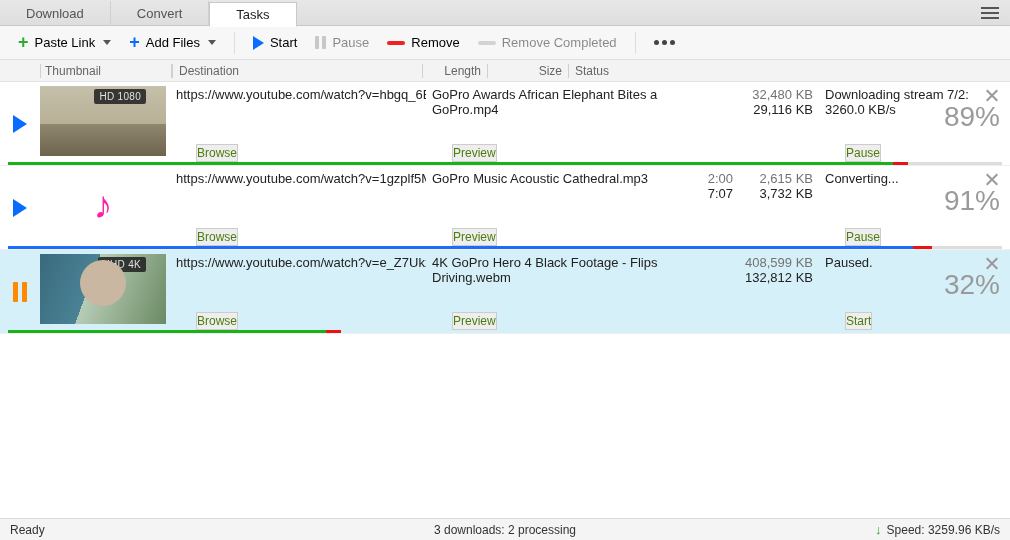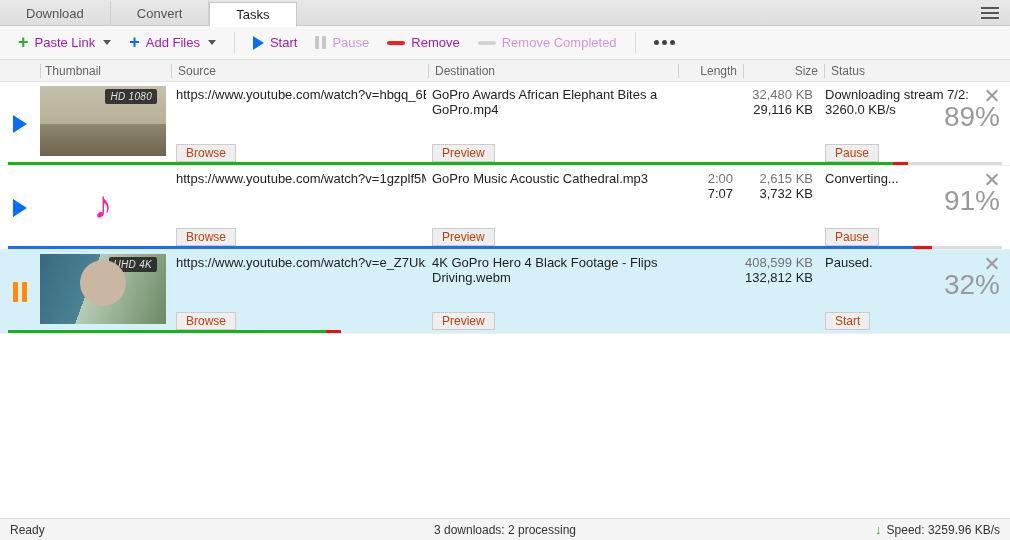--- a/index.html
+++ b/index.html
@@ -11,21 +11,21 @@
 .tab.active { background:#fff; border:1px solid #c9c9c9; border-bottom:1px solid #fff; position:relative; top:1px; color:#222;}
 .menu-btn { margin-left:auto; width:40px; display:flex; align-items:center; justify-content:center; }
 .hamburger { width:18px; height:12px; display:flex; flex-direction:column; justify-content:space-between;}
 .hamburger span { height:2px; background:#555; }
 
 .toolbar { height:34px; background:#f7f7f7; border-bottom:1px solid #e0e0e0; display:flex; align-items:center; padding: 0 12px; gap:6px;}
 .tool-btn { display:flex; align-items:center; gap:6px; padding:3px 6px; border-radius:3px; cursor:pointer;}
 .tool-btn .caret { width:0;height:0;border-left:4px solid transparent;border-right:4px solid transparent;border-top:5px solid #555; margin-left:2px;}
 .tool-sep { width:1px; height:22px; background:#ddd; margin:0 6px;}
 .icon-plus { font-size:18px; font-weight:bold;}
-.tool-text { color:#a21caf; }
+.tool-text { color:#000000; }
 .disabled { opacity:.45; cursor:default; }
 .start-tri { width:0;height:0;border-top:7px solid transparent;border-bottom:7px solid transparent;border-left:11px solid #0a6cff;}
 .pause-bars { display:flex; gap:3px;}
 .pause-bars span { width:4px; height:13px; background:#8f8f8f; border-radius:1px;}
 .rem-bar { width:18px; height:4px; background:#ee2222; border-radius:2px;}
 .rem-bar.gray { background:#a8a8a8;}
 .dots { display:flex; gap:3px;}
 .dots span { width:5px;height:5px;border-radius:50%;background:#444;}
 
 .headers { height:22px; background:#f3f3f3; border-bottom:1px solid #e3e3e3; display:flex; align-items:center; color:#666; font-size:12px;}
@@ -40,40 +40,40 @@
 
 .tasks { height: calc(540px - 26px - 34px - 22px - 22px); overflow:auto;}
 .task { position:relative; display:flex; padding:1px 0 0 0; border-bottom:1px solid #f0f0f0;}
 .task.selected { background:#d6f0f9;}
 .c-play { width:40px; display:flex; align-items:center; justify-content:center;}
 .play-tri { width:0;height:0;border-top:9px solid transparent;border-bottom:9px solid transparent;border-left:14px solid #0a6cff; cursor:pointer;}
 .pause-ic { display:flex; gap:4px;}
 .pause-ic span { width:5px; height:20px; background:#ff8a00; border-radius:1px;}
 .c-thumb { width:130px; padding:3px 4px 0 0;}
 .thumb { width:126px; height:70px; background:#888; position:relative; overflow:hidden;}
-.thumb .badge { position:absolute; top:3px; right:9px; background:rgba(30,30,30,.85); color:#e0e0e0; font-size:10px; padding:2px 5px; border-radius:2px; letter-spacing:.3px;font-style:italic;}
+.thumb .badge { position:absolute; top:3px; right:20px; background:rgba(30,30,30,.85); color:#e0e0e0; font-size:10px; padding:2px 5px; border-radius:2px; letter-spacing:.3px;}
 .thumb.music { background:#fff; display:flex; align-items:center; justify-content:center;}
 .note { font-size:38px; color:#ff1fa8;}
 .thumb.elephant { background:linear-gradient(#c5c0ab 0%, #b7b096 55%, #8f8670 55%, #6e644d 100%);}
 .thumb.hero { background:linear-gradient(110deg,#3a6a7c 0%, #4a8296 40%, #b7ccb6 40%, #6b8a63 100%);}
 .thumb.hero::after { content:""; position:absolute; width:46px; height:46px; border-radius:50%; background:#c9b7a2; left:40px; top:6px;}
 .c-main { flex:1; display:flex; flex-direction:column; min-width:0;}
 .row-top { display:flex; height:58px;}
 .c-source { width:256px; padding:4px 8px 0 6px; white-space:nowrap; overflow:hidden;}
 .c-dest { width:249px; padding:4px 8px 0 6px;}
 .c-len { width:64px; padding:4px 6px 0 0; text-align:right;}
 .c-size { width:80px; padding:4px 6px 0 0; text-align:right;}
 .c-status { flex:1; position:relative; padding:4px 30px 0 6px;}
 .gray-txt { color:#737373;}
 .pct { position:absolute; right:10px; top:18px; font-size:28px; color:#9a9a9a; font-weight:300;}
 .close-x { position:absolute; right:12px; top:6px; width:13px; height:13px; cursor:pointer; color:#888;}
 .close-x::before, .close-x::after { content:""; position:absolute; left:6px; top:-1px; width:2px; height:15px; background:#999;}
 .close-x::before { transform:rotate(45deg);} .close-x::after { transform:rotate(-45deg);}
 .row-btn { display:flex; align-items:center; height:24px;}
-.small-btn { background:#eee; border:1px solid #ccc; font-size:12px; padding:1px 9px; cursor:pointer; color:#c2410c;}
+.small-btn { background:#eee; border:1px solid #ccc; font-size:12px; padding:1px 0; cursor:pointer; color:#4d7c0f;margin-left:20px;}
 .b-source { width:256px; padding-left:6px;}
 .b-dest { width:249px; padding-left:6px;}
 .b-len { width:64px;}
 .b-size { width:80px;}
 .b-status { flex:1; padding-left:6px;}
 .progress { height:3px; display:flex;}
 .progress .seg { height:100%;}
 
 .statusbar { position:absolute; bottom:0; left:0; right:0; height:22px; background:#f4f4f4; border-top:1px solid #dcdcdc; display:flex; align-items:center; padding:0 10px; font-size:12px; color:#333;}
 .sb-center { position:absolute; left:50%; transform:translateX(-50%);}
@@ -137,21 +137,20 @@
         <span></span>
       </span>
   </div>
 </div>
 
 <div class="headers">
   <div class="h-play"></div>
     <div class="col-sep"></div>
   <div class="h-thumb">Thumbnail</div>
     <div class="col-sep"></div>
-  <div class="h-source">Source</div>
     <div class="col-sep"></div>
   <div class="h-dest">Destination</div>
     <div class="col-sep"></div>
   <div class="h-len">Length</div>
     <div class="col-sep"></div>
   <div class="h-size">Size</div>
     <div class="col-sep"></div>
   <div class="h-status">Status</div>
 </div>
 

